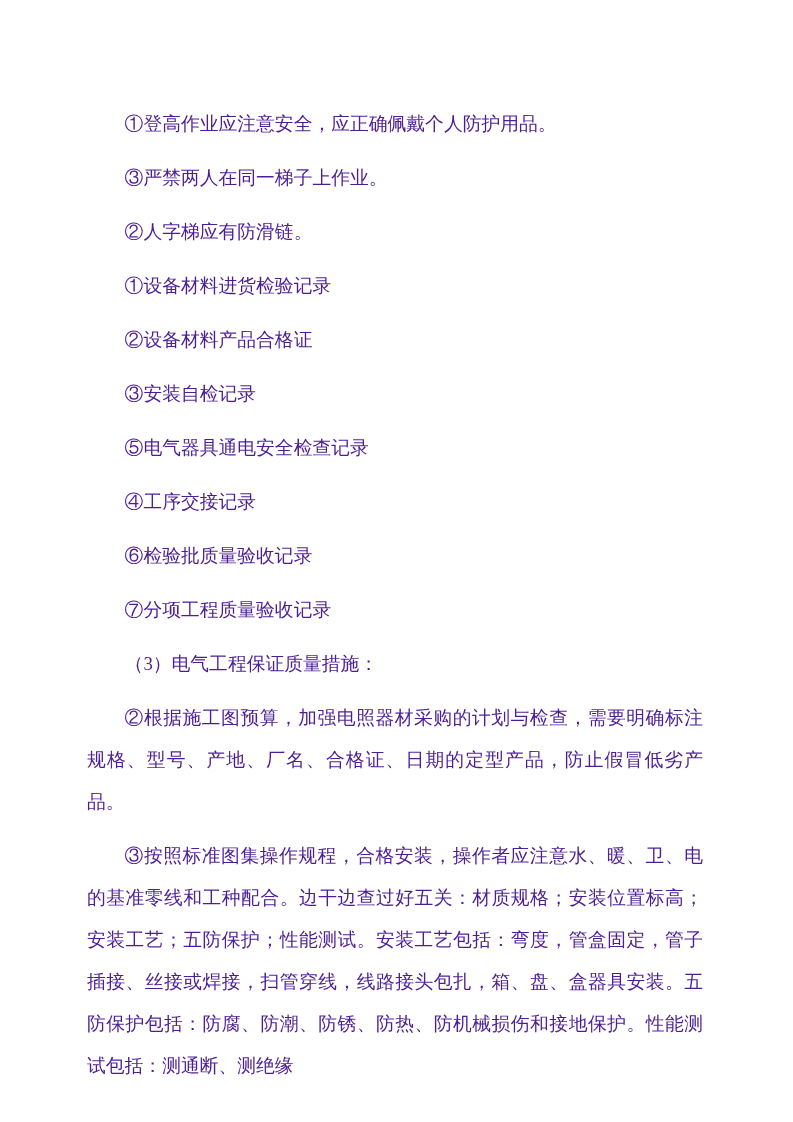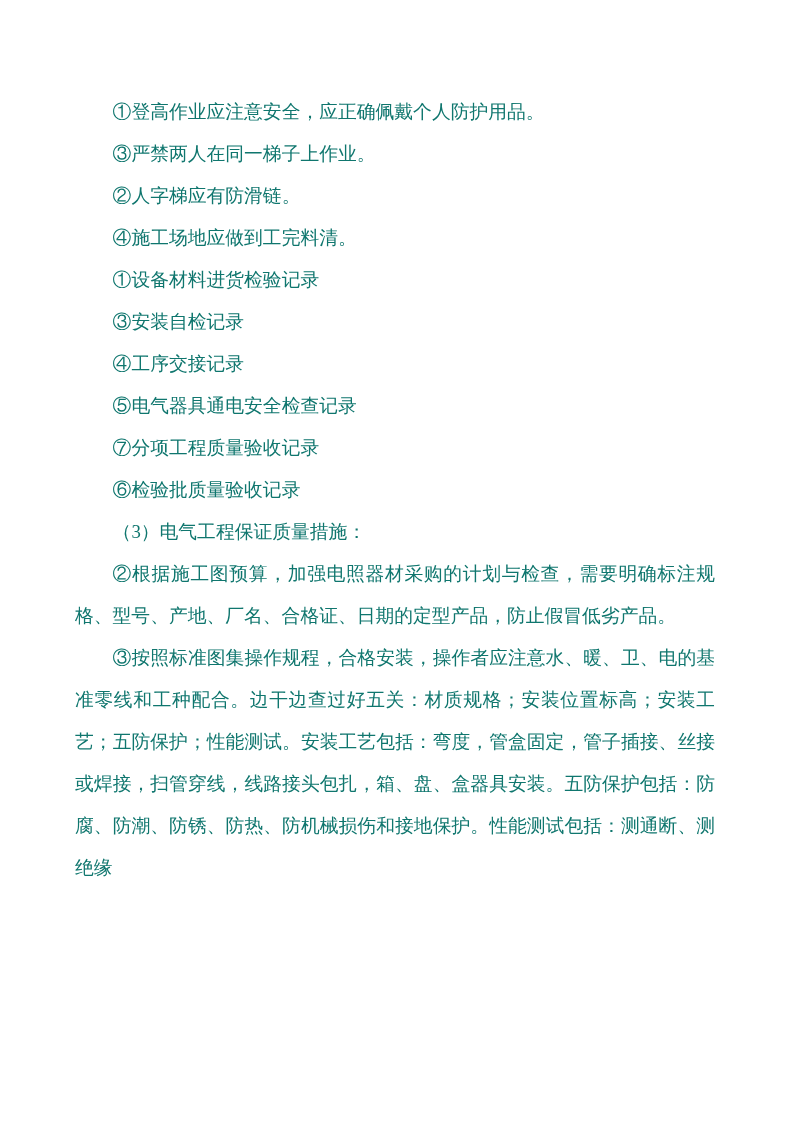--- a/index.html
+++ b/index.html
@@ -13,43 +13,43 @@
     height: 1122px;
     background: #ffffff;
     box-sizing: border-box;
     padding: 91px 78px 0 75px;
     overflow: hidden;
   }
   .doc-body {
     width: 640px;
   }
   .para {
-    margin: 0;
+    margin: 12px;
     font-family: "Liberation Serif", "DejaVu Serif", serif;
     font-size: 18.8px;
     line-height: 42px;
-    color: #0f766e;
+    color: #4c1d95;
     text-indent: 2em;
     text-align: justify;
     text-justify: inter-character;
     word-break: break-all;
   }
 </style>
 </head>
 <body>
 
 <div class="page">
   <div class="doc-body">
     <p class="para">①登高作业应注意安全，应正确佩戴个人防护用品。</p>
     <p class="para">③严禁两人在同一梯子上作业。</p>
     <p class="para">②人字梯应有防滑链。</p>
-    <p class="para">④施工场地应做到工完料清。</p>
     <p class="para">①设备材料进货检验记录</p>
+    <p class="para">②设备材料产品合格证</p>
     <p class="para">③安装自检记录</p>
+    <p class="para">⑤电气器具通电安全检查记录</p>
     <p class="para">④工序交接记录</p>
-    <p class="para">⑤电气器具通电安全检查记录</p>
+    <p class="para">⑥检验批质量验收记录</p>
     <p class="para">⑦分项工程质量验收记录</p>
-    <p class="para">⑥检验批质量验收记录</p>
     <p class="para">（3）电气工程保证质量措施：</p>
     <p class="para">②根据施工图预算，加强电照器材采购的计划与检查，需要明确标注规格、型号、产地、厂名、合格证、日期的定型产品，防止假冒低劣产品。</p>
     <p class="para">③按照标准图集操作规程，合格安装，操作者应注意水、暖、卫、电的基准零线和工种配合。边干边查过好五关：材质规格；安装位置标高；安装工艺；五防保护；性能测试。安装工艺包括：弯度，管盒固定，管子插接、丝接或焊接，扫管穿线，线路接头包扎，箱、盘、盒器具安装。五防保护包括：防腐、防潮、防锈、防热、防机械损伤和接地保护。性能测试包括：测通断、测绝缘</p>
   </div>
 </div>
 
 </body></html>

